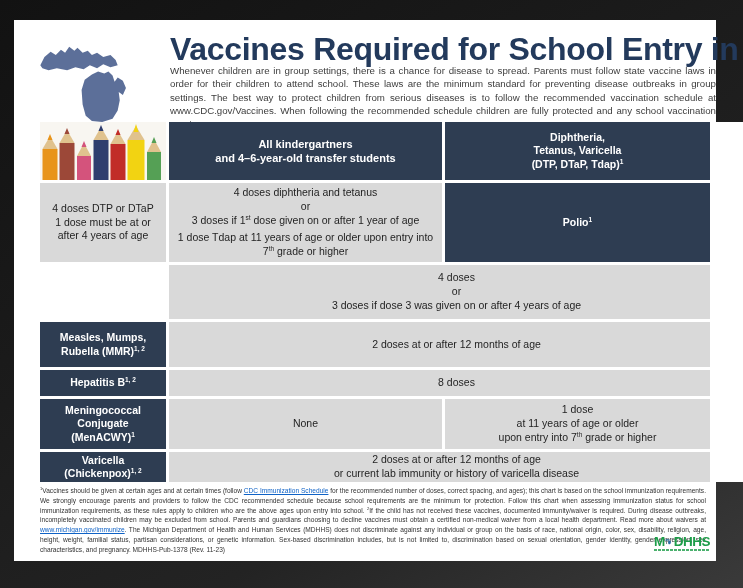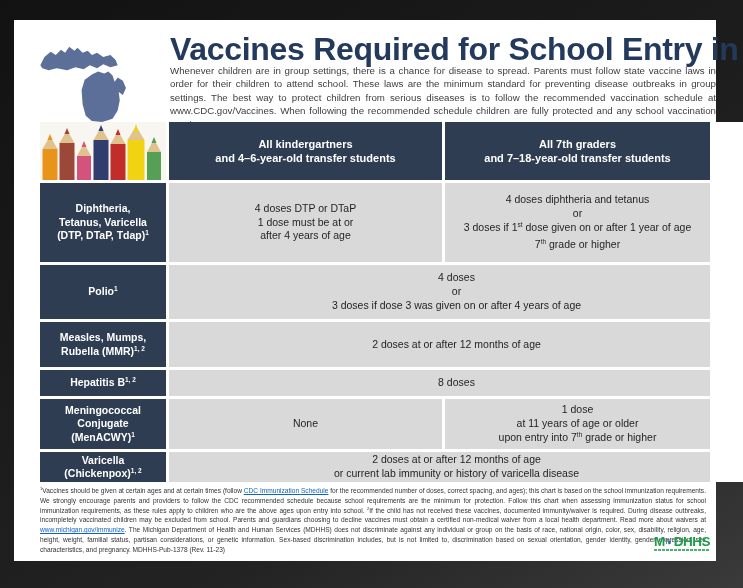--- a/index.html
+++ b/index.html
@@ -78,40 +78,37 @@
 
           <polygon points="107,30 121,30 114,17" fill="#e0c28e"></polygon>
             <polygon points="111.5,21 116.5,21 114,15" fill="#55a055"></polygon>
             <rect x="107" y="30" width="14" height="28" fill="#55a055"></rect>
         </svg>
       </div>
       <div class="cell head-cell">
         <div>All kindergartners</div>
         <div>and 4–6-year-old transfer students</div>
       </div>
-      <div class="cell head-cell">
-        <div>All 7th graders</div>
-        <div>and 7–18-year-old transfer students</div>
-      </div>
 
     <div class="cell label-cell">
           <div>Diphtheria,</div>
           <div>Tetanus, Varicella</div>
           <div>(DTP, DTaP, Tdap)<sup>1</sup></div>
         </div>
         <div class="cell content-cell">
           <div>4 doses DTP or DTaP</div>
           <div>1 dose must be at or</div>
           <div>after 4 years of age</div>
         </div>
         <div class="cell content-cell">
           <div>4 doses diphtheria and tetanus</div>
           <div>or</div>
           <div>3 doses if 1<sup>st</sup> dose given on or after 1 year of age</div>
           <div class="gap"></div>
+          <div>1 dose Tdap at 11 years of age or older upon entry into</div>
           <div>7<sup>th</sup> grade or higher</div>
         </div>
         <div class="cell label-cell">
           <div>Polio<sup>1</sup></div>
         </div>
         <div class="cell content-cell span2">
           <div>4 doses</div>
           <div>or</div>
           <div>3 doses if dose 3 was given on or after 4 years of age</div>
         </div>

